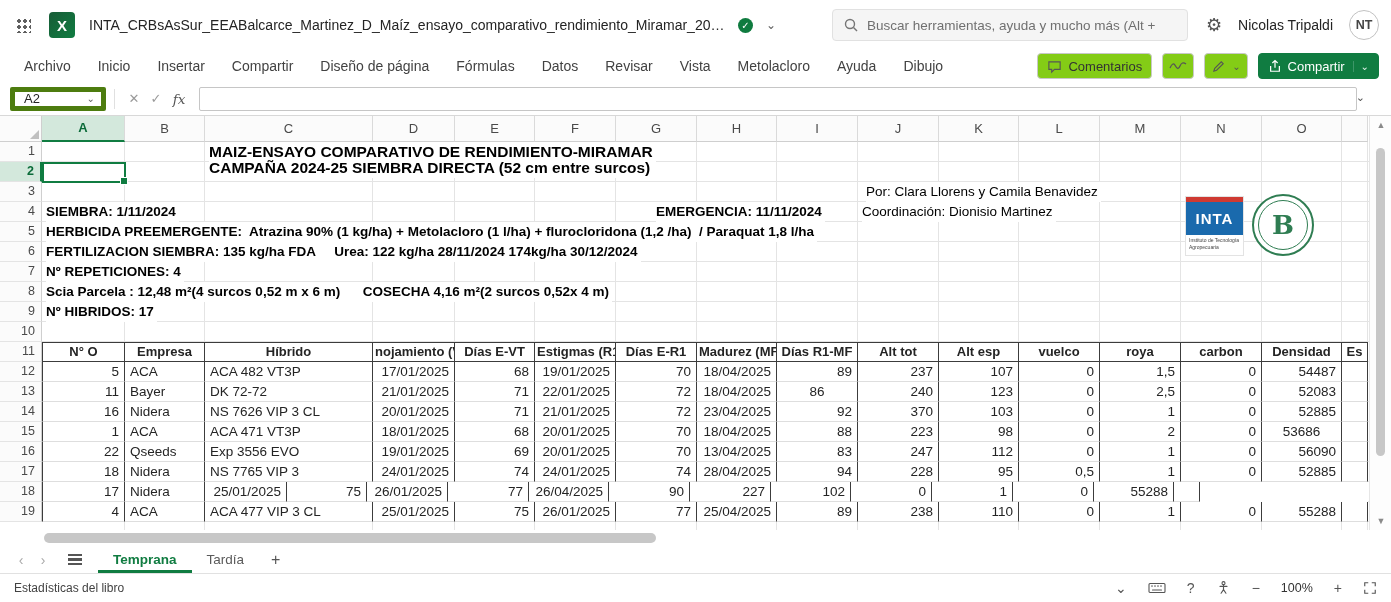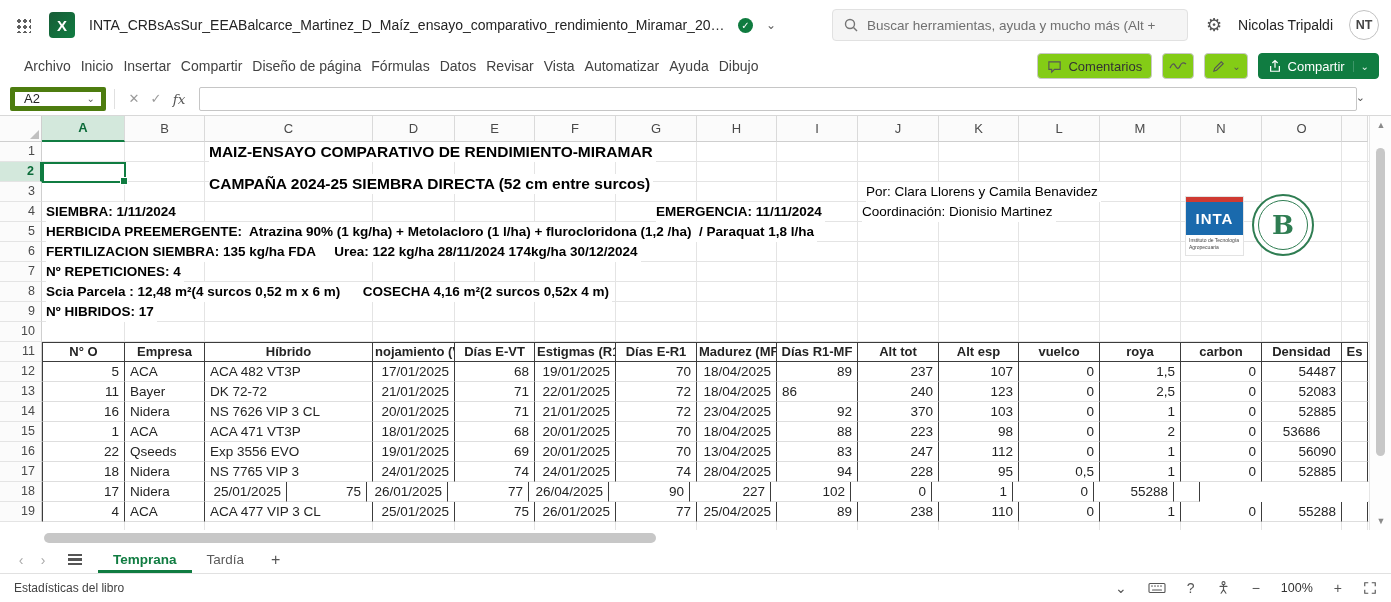--- a/index.html
+++ b/index.html
@@ -24,21 +24,21 @@
              border-radius:4px;display:flex;align-items:center;padding:0 10px;gap:8px}
   .searchbox .ph{color:#707070;font-size:13.5px;white-space:nowrap;overflow:hidden}
   .gear{font-size:18px;color:#545454;margin:0 16px 0 18px}
   .uname{font-size:14px;color:#242424;margin-right:16px;white-space:nowrap}
   .avatar{width:30px;height:30px;border-radius:50%;background:#fff;border:1.5px solid #c2c2c2;
           color:#444;font-size:12.5px;font-weight:bold;display:flex;align-items:center;justify-content:center}
 
   
   .ribbon{position:absolute;top:50px;left:0;width:100%;height:32px;background:#fff;
           display:flex;align-items:center;padding:0 12px 0 24px}
-  .rtabs{display:flex;align-items:flex-end;gap:10px}
+  .rtabs{display:flex;align-items:flex-end;gap:27px}
   .rtab{font-size:14px;color:#424242;white-space:nowrap;cursor:pointer}
   .rright{margin-left:auto;display:flex;align-items:center;gap:10px}
   .btn{height:26px;border:1px solid #c8c8c8;border-radius:4px;background:#84cc16;display:flex;
        align-items:center;gap:6px;padding:0 9px;font-size:13px;color:#333;cursor:pointer}
   .btn.iconic{padding:0 6px}
   .btn.green{background:#107c41;border-color:#107c41;color:#fff}
   .btn .dd{font-size:10px;color:#555}
   .btn.green .dd{color:#e4f2ea;border-left:1px solid #3d9668;padding-left:7px;margin-left:2px}
 
   
@@ -158,21 +158,21 @@
     <div class="rtabs" id="ribbon-tabs">
         <div class="rtab">Archivo</div>
         <div class="rtab">Inicio</div>
         <div class="rtab">Insertar</div>
         <div class="rtab">Compartir</div>
         <div class="rtab">Diseño de página</div>
         <div class="rtab">Fórmulas</div>
         <div class="rtab">Datos</div>
         <div class="rtab">Revisar</div>
         <div class="rtab">Vista</div>
-        <div class="rtab">Automatizar</div>
+        <div class="rtab">Metolacloro</div>
         <div class="rtab">Ayuda</div>
         <div class="rtab">Dibujo</div>
       </div>
     <div class="rright">
       <button class="btn">
         <span>
           <svg width="15" height="15" viewBox="0 0 16 16" fill="none" stroke="#555" stroke-width="1.2">
               <path d="M2 3h12v8H8l-3 3v-3H2z"></path>
             </svg>
         </span>
@@ -280,21 +280,21 @@
         <div class="vline" style="left: 734px;"></div>
         <div class="vline" style="left: 815px;"></div>
         <div class="vline" style="left: 896px;"></div>
         <div class="vline" style="left: 976px;"></div>
         <div class="vline" style="left: 1057px;"></div>
         <div class="vline" style="left: 1138px;"></div>
         <div class="vline" style="left: 1219px;"></div>
         <div class="vline" style="left: 1299px;"></div>
         <div class="vline" style="left: 1325px;"></div>
         <div class="spill b title" style="left: 167px; top: 0px;">MAIZ-ENSAYO COMPARATIVO DE RENDIMIENTO-MIRAMAR</div>
-        <div class="spill b title" style="left: 167px; top: 32px;">CAMPAÑA 2024-25 SIEMBRA DIRECTA (52 cm entre surcos)</div>
+        <div class="spill b title" style="left: 167px; top: 16px;">CAMPAÑA 2024-25 SIEMBRA DIRECTA (52 cm entre surcos)</div>
         <div class="spill" style="left: 824px; top: 40px;">Por: Clara Llorens y Camila Benavidez</div>
         <div class="spill b" style="left: 4px; top: 60px;">SIEMBRA: 1/11/2024</div>
         <div class="spill b" style="left: 614px; top: 60px;">EMERGENCIA: 11/11/2024</div>
         <div class="spill" style="left: 820px; top: 60px;">Coordinación: Dionisio Martinez</div>
         <div class="spill b" style="left: 4px; top: 80px;">HERBICIDA PREEMERGENTE:  Atrazina 90% (1 kg/ha) + Metolacloro (1 l/ha) + flurocloridona (1,2 /ha)  / Paraquat 1,8 l/ha</div>
         <div class="spill b" style="left: 4px; top: 100px;">FERTILIZACION SIEMBRA: 135 kg/ha FDA     Urea: 122 kg/ha 28/11/2024 174kg/ha 30/12/2024</div>
         <div class="spill b" style="left: 4px; top: 120px;">Nº REPETICIONES: 4</div>
         <div class="spill b" style="left: 4px; top: 140px;">Scia Parcela : 12,48 m²(4 surcos 0,52 m x 6 m)      COSECHA 4,16 m²(2 surcos 0,52x 4 m)</div>
         <div class="spill b" style="left: 4px; top: 160px;">Nº HIBRIDOS: 17</div>
         <div class="xtable" style="top: 200px;">
@@ -336,21 +336,21 @@
           </div>
           <div class="trow">
             <div class="tcell first" style="width: 83px; text-align: right;">11</div>
             <div class="tcell" style="width: 80px; text-align: left;">Bayer</div>
             <div class="tcell" style="width: 168px; text-align: left;">DK 72-72</div>
             <div class="tcell" style="width: 82px; text-align: right;">21/01/2025</div>
             <div class="tcell" style="width: 80px; text-align: right;">71</div>
             <div class="tcell" style="width: 81px; text-align: right;">22/01/2025</div>
             <div class="tcell" style="width: 81px; text-align: right;">72</div>
             <div class="tcell" style="width: 80px; text-align: right;">18/04/2025</div>
-            <div class="tcell" style="width: 81px; text-align: left;">86</div>
+            <div class="tcell" style="width: 81px; text-align: center;">86</div>
             <div class="tcell" style="width: 81px; text-align: right;">240</div>
             <div class="tcell" style="width: 80px; text-align: right;">123</div>
             <div class="tcell" style="width: 81px; text-align: right;">0</div>
             <div class="tcell" style="width: 81px; text-align: right;">2,5</div>
             <div class="tcell" style="width: 81px; text-align: right;">0</div>
             <div class="tcell" style="width: 80px; text-align: right;">52083</div>
             <div class="tcell" style="width: 26px; text-align: left;"></div>
           </div>
           <div class="trow">
             <div class="tcell first" style="width: 83px; text-align: right;">16</div>

